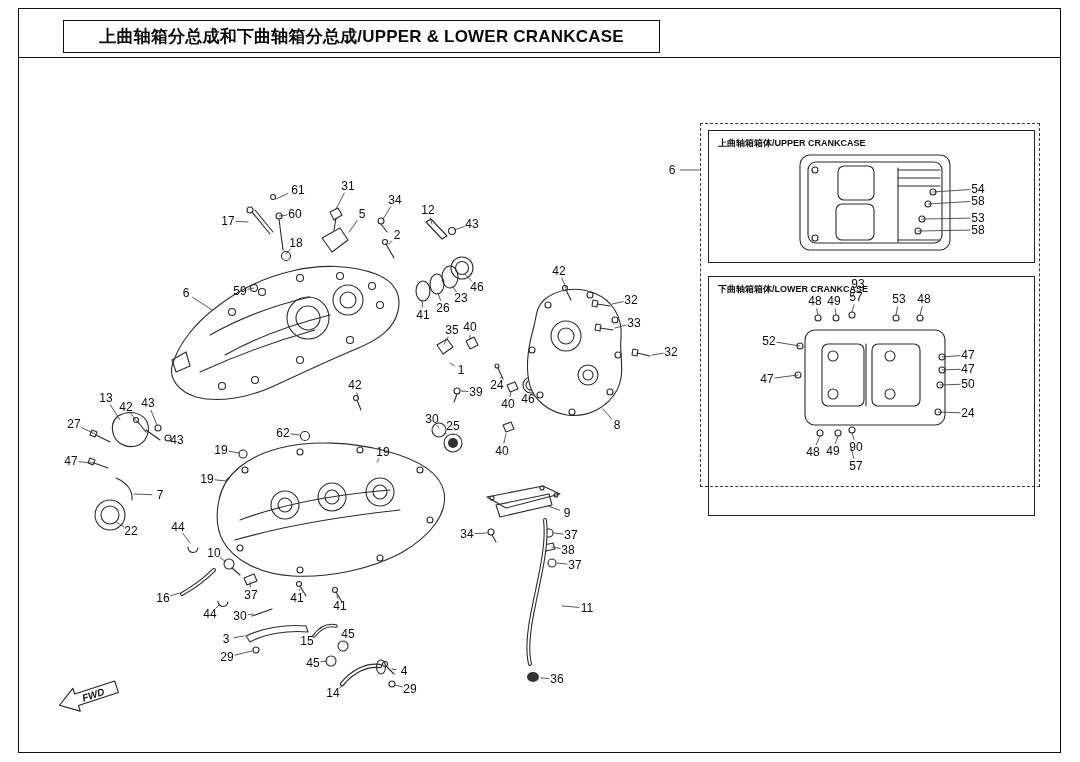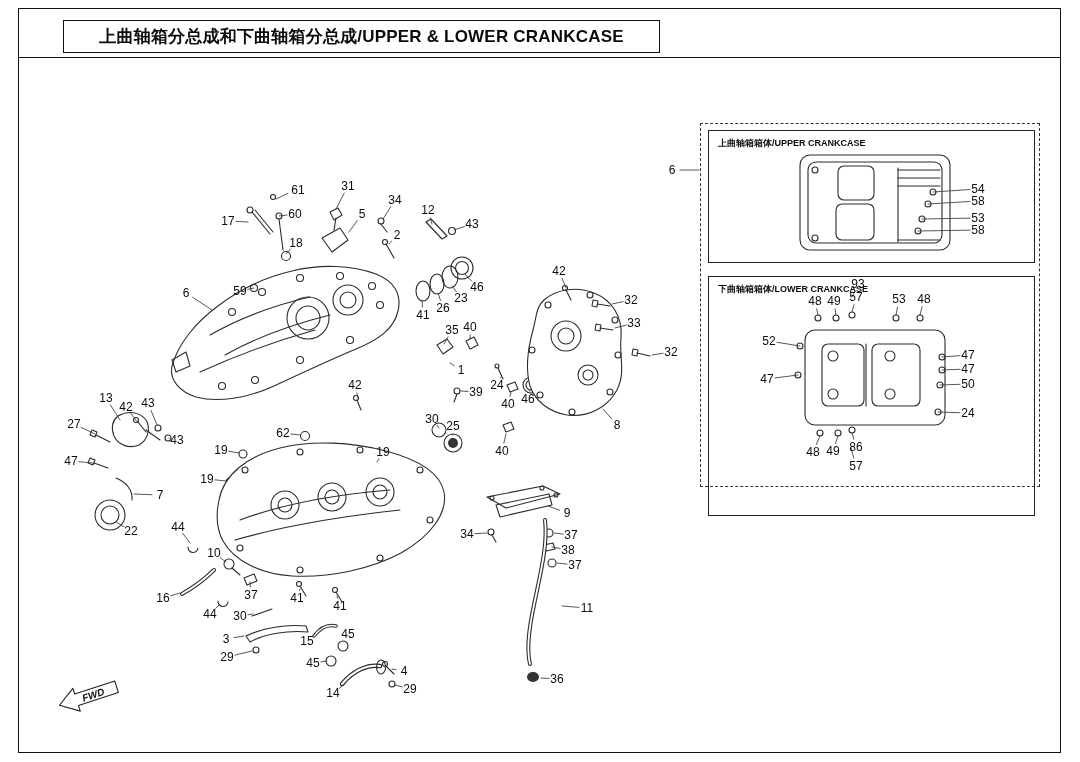--- a/index.html
+++ b/index.html
@@ -441,16 +441,16 @@
       <div class="callout" style="left: 899px; top: 299px;">53</div>
       <div class="callout" style="left: 924px; top: 299px;">48</div>
       <div class="callout" style="left: 769px; top: 341px;">52</div>
       <div class="callout" style="left: 767px; top: 379px;">47</div>
       <div class="callout" style="left: 968px; top: 355px;">47</div>
       <div class="callout" style="left: 968px; top: 369px;">47</div>
       <div class="callout" style="left: 968px; top: 384px;">50</div>
       <div class="callout" style="left: 968px; top: 413px;">24</div>
       <div class="callout" style="left: 813px; top: 452px;">48</div>
       <div class="callout" style="left: 833px; top: 451px;">49</div>
-      <div class="callout" style="left: 856px; top: 447px;">86</div>
+      <div class="callout" style="left: 856px; top: 447px;">90</div>
       <div class="callout" style="left: 856px; top: 466px;">57</div>
     </div>
 </div>
 
 </body></html>

